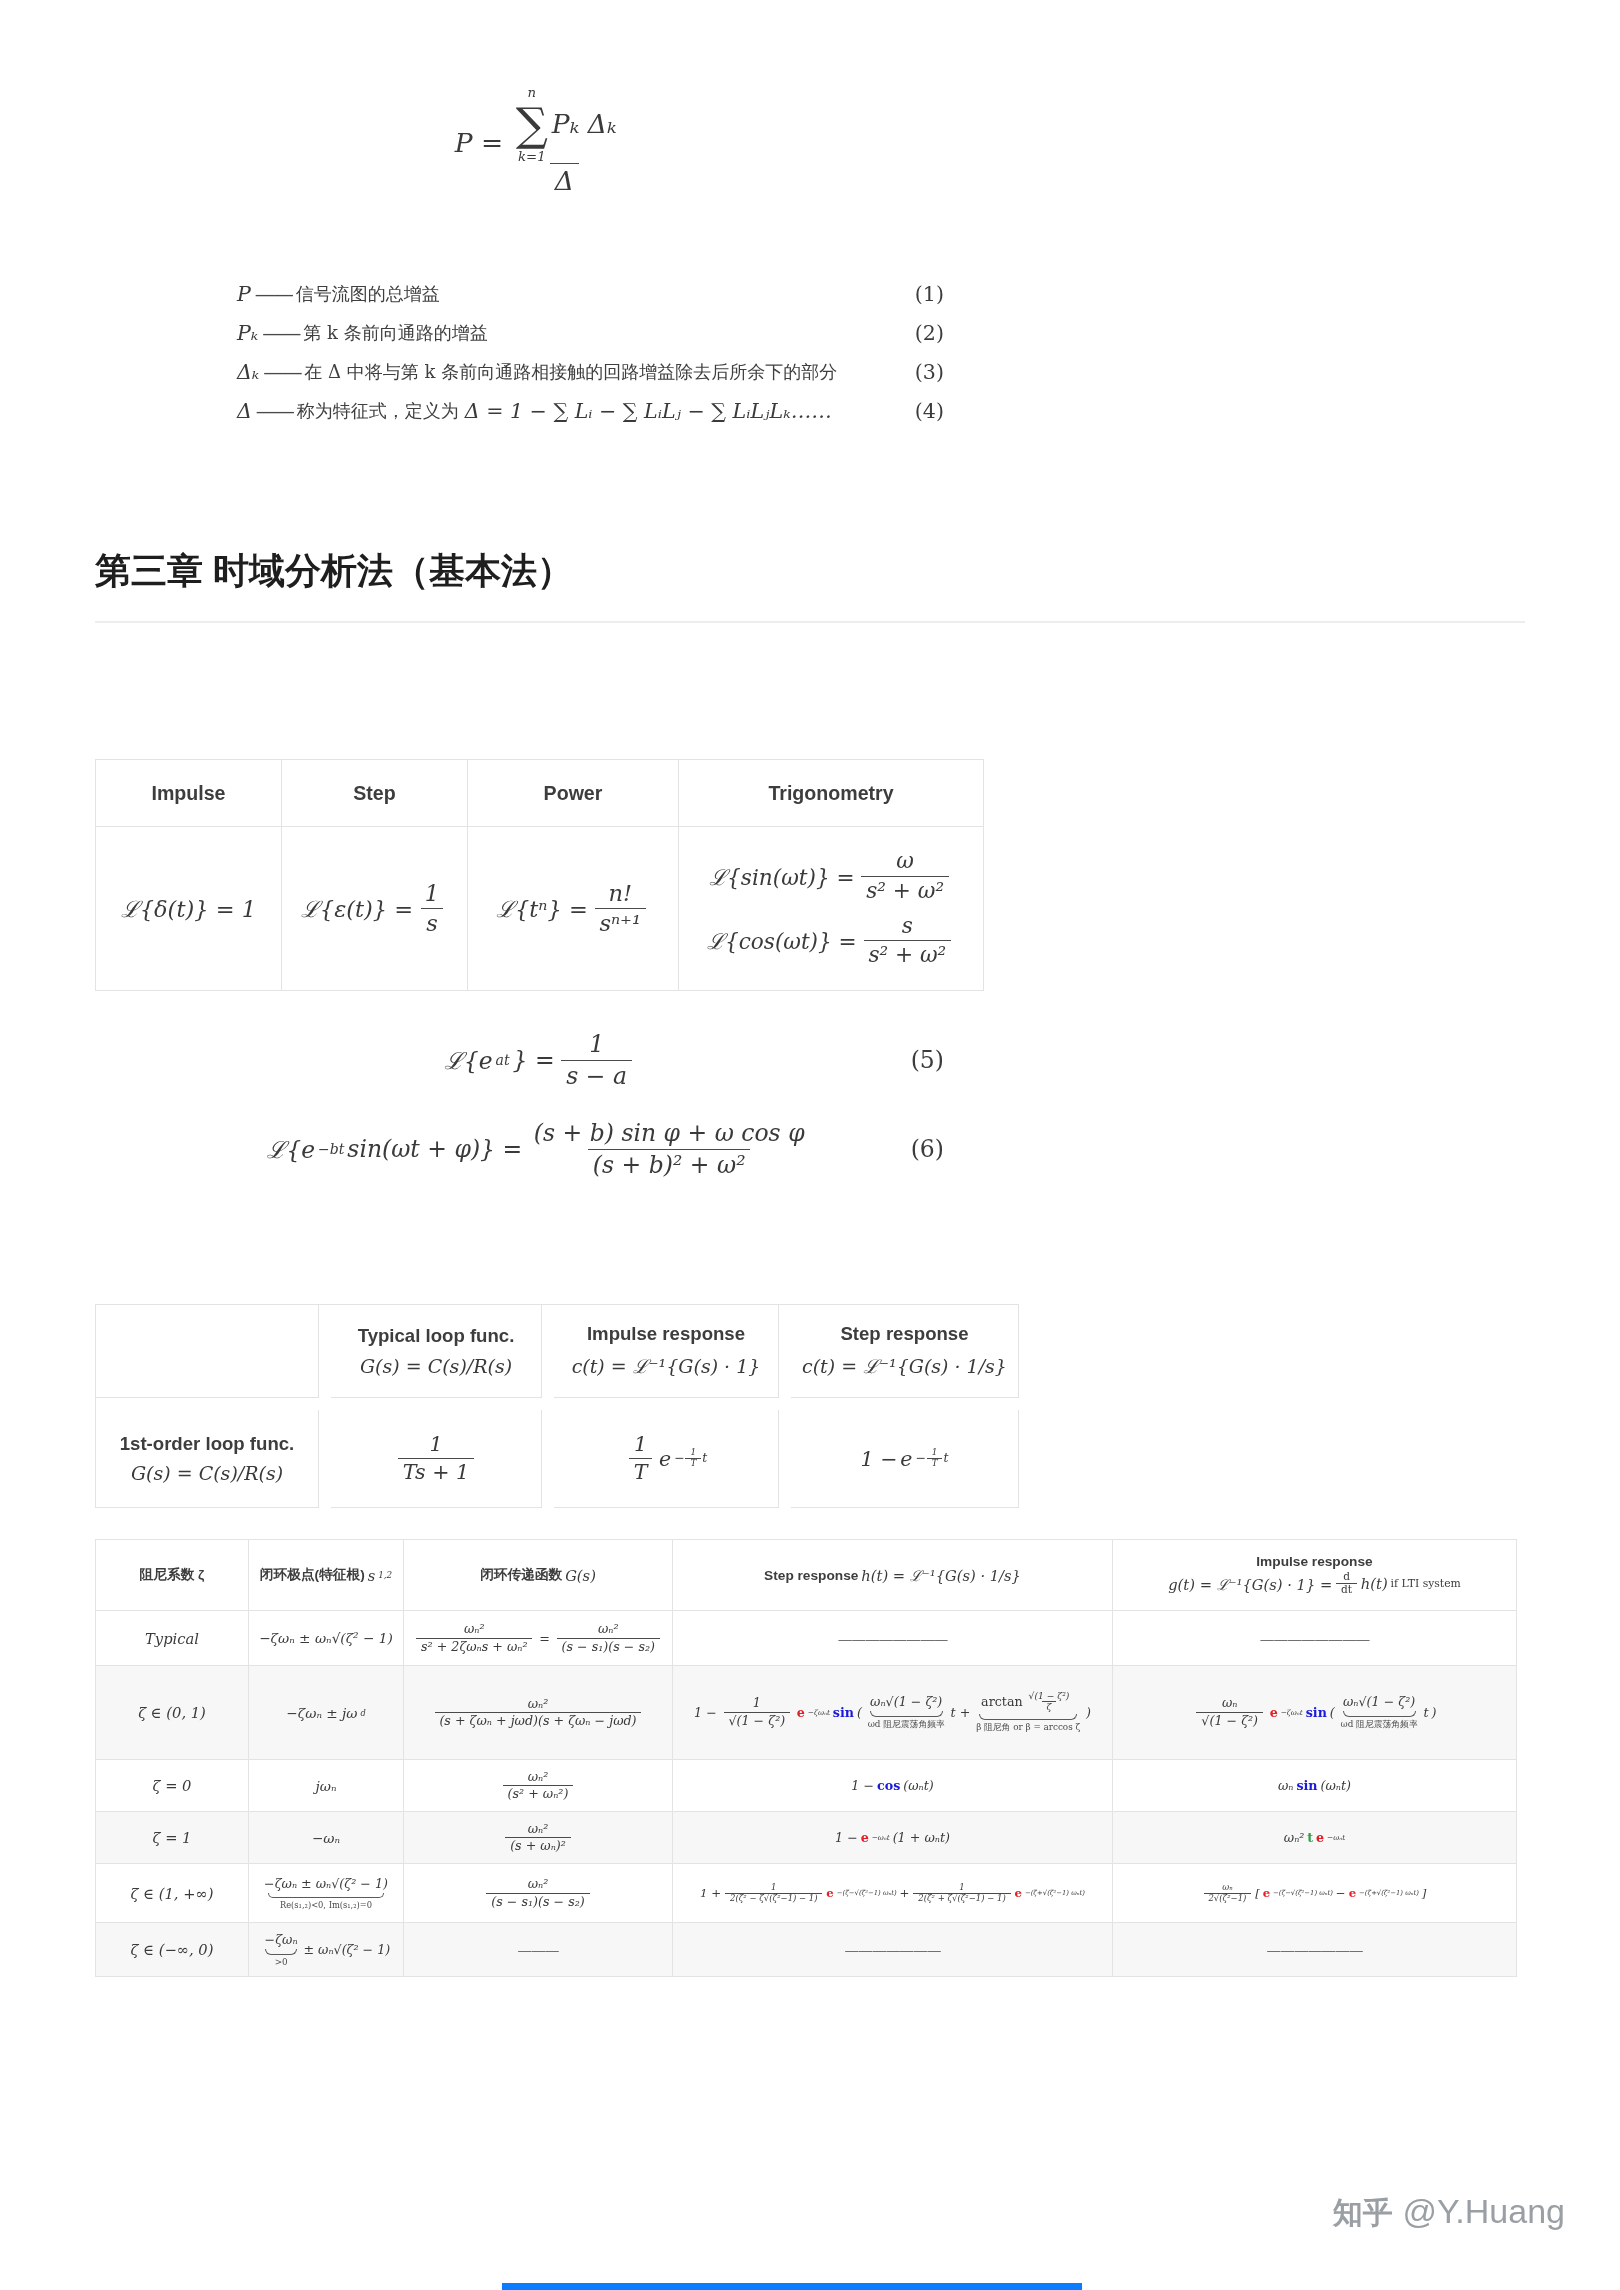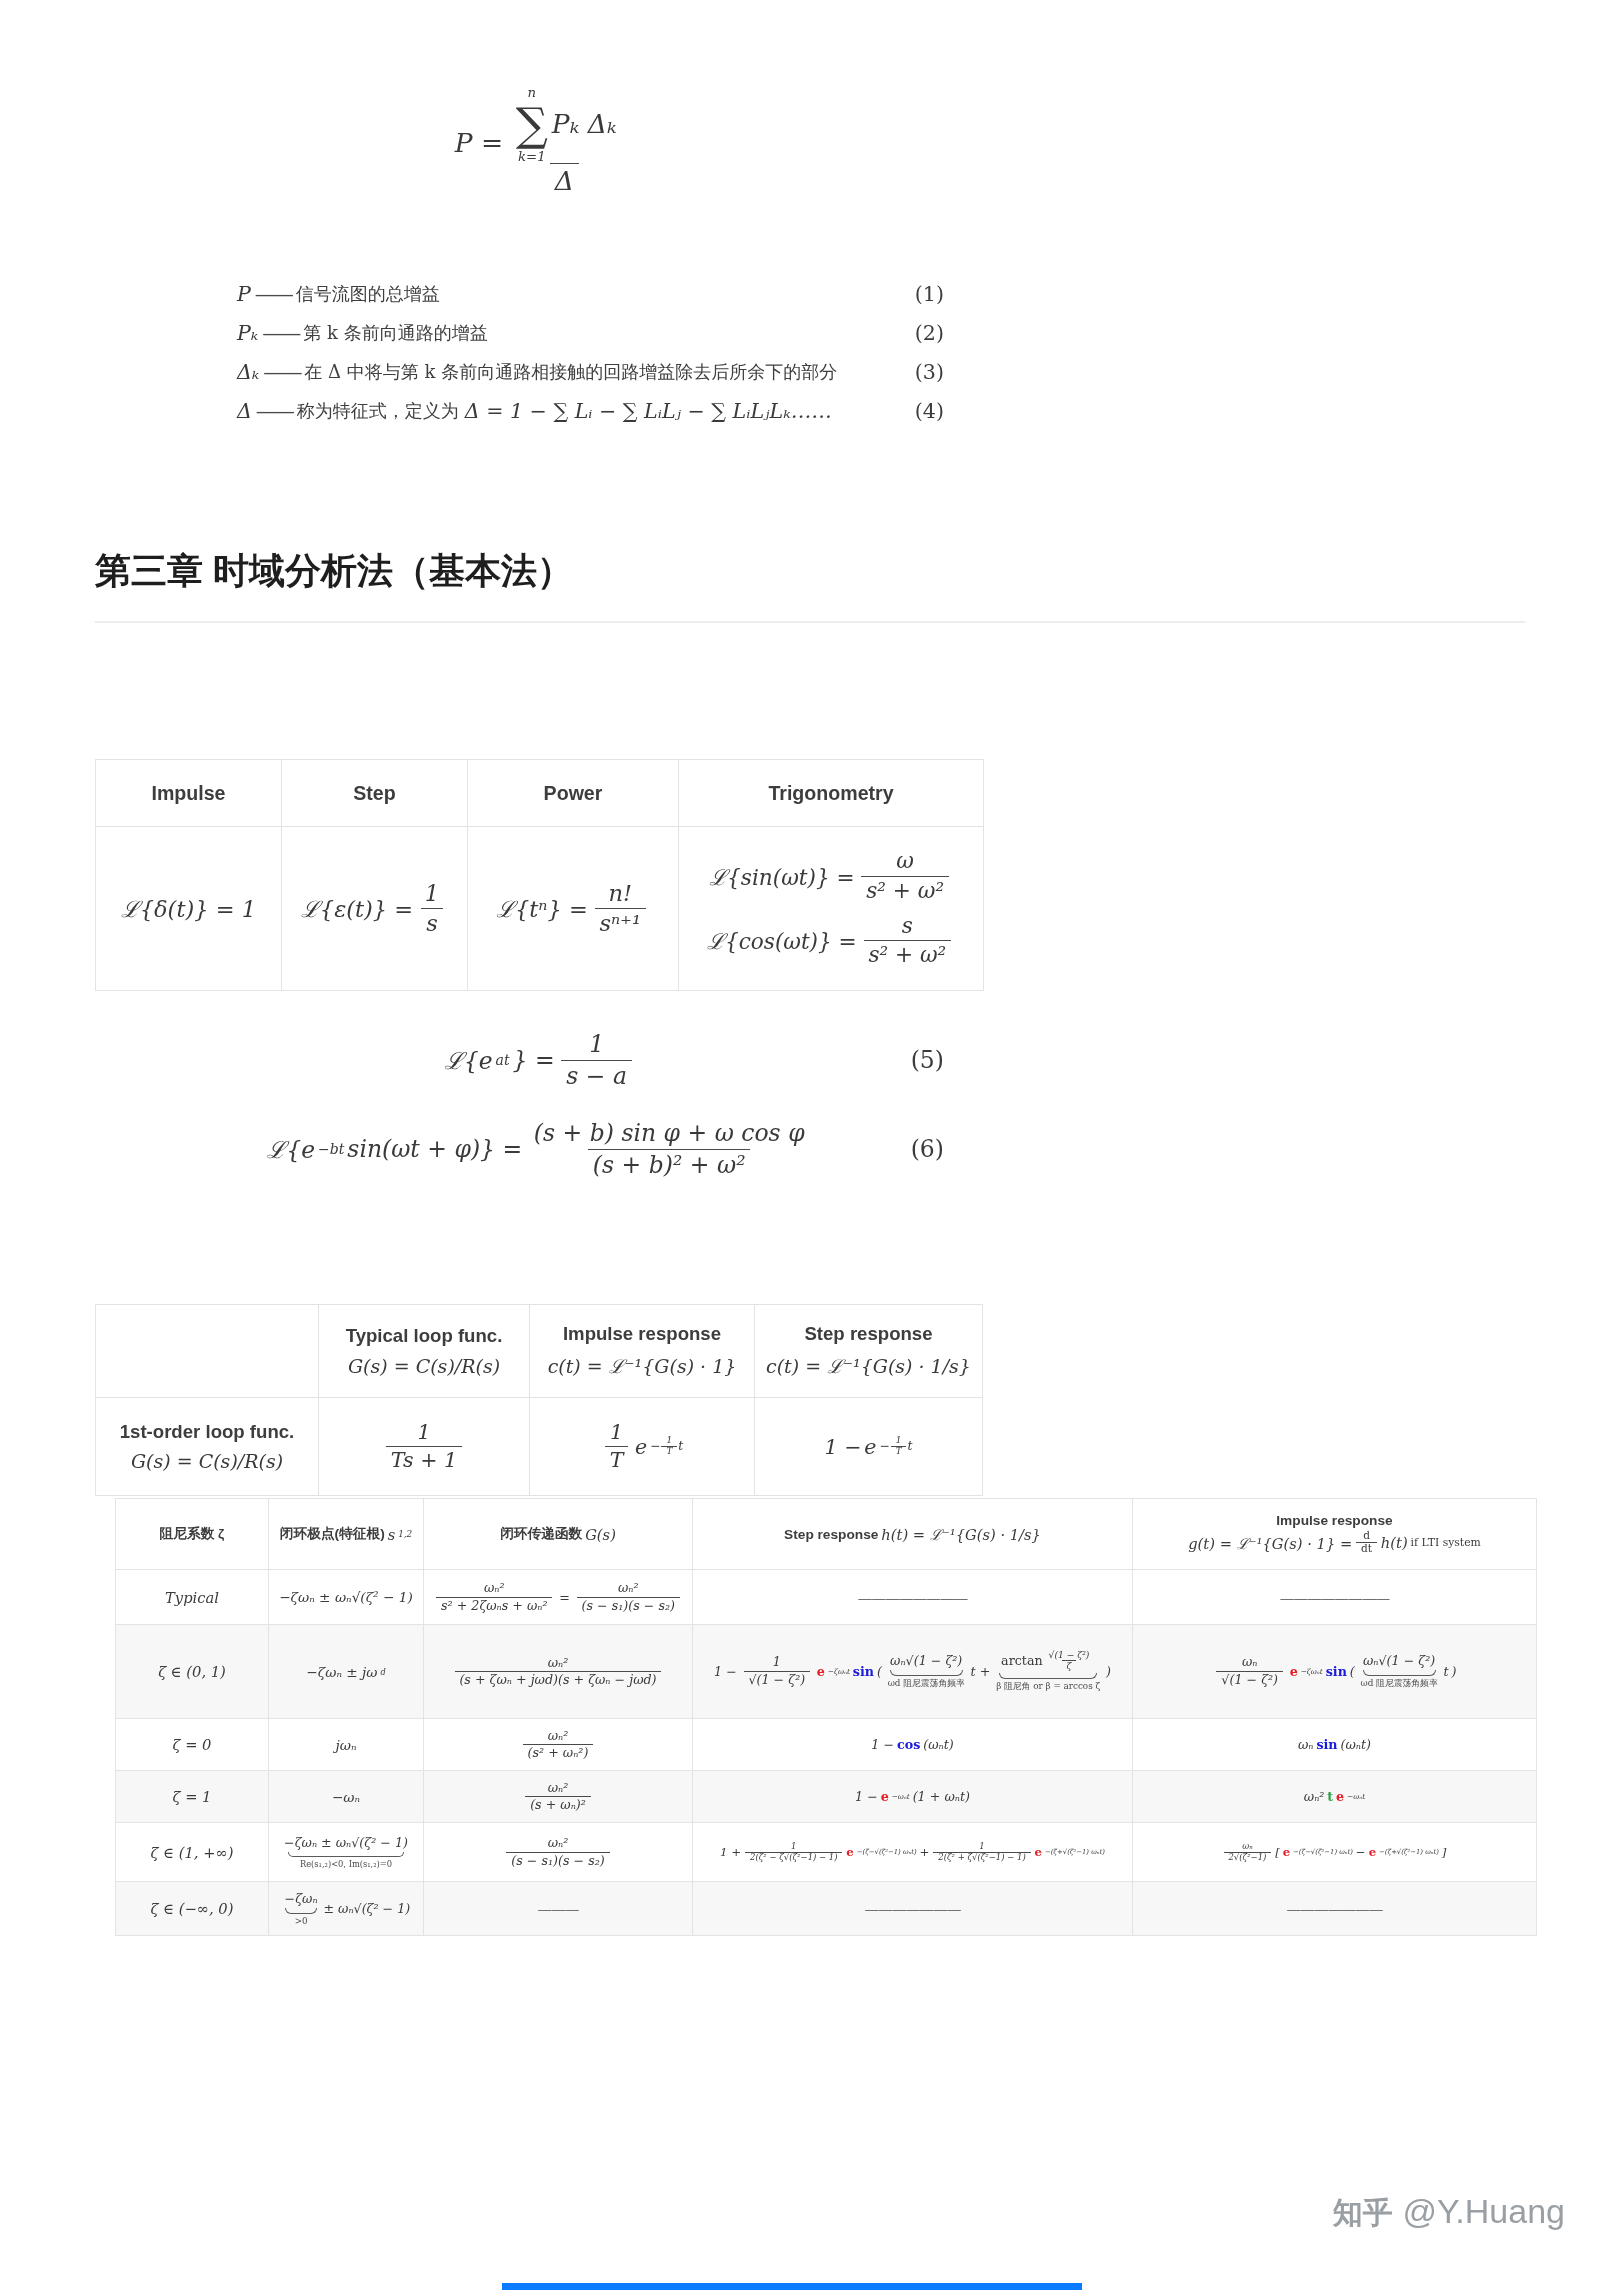--- a/index.html
+++ b/index.html
@@ -56,26 +56,26 @@
   .t1{top:759px;left:95px;grid-template-columns:186px 186px 211px 305px;grid-template-rows:67px 164px;}
   .t1 .hdr{font-size:19.6px;}
   .t1 .m{font-size:22.5px;}
   
   .eqblock{position:absolute;top:1021px;left:95px;width:890px;font-size:23.5px;}
   .eqline{position:relative;display:flex;justify-content:center;align-items:center;}
   .eqline.e5{height:78px;}
   .eqline.e6{height:100px;}
   .eqline .eqnum{position:absolute;right:41px;font-style:normal;color:#3c3c3c;}
   
-  .t2{top:1304px;left:95px;grid-template-columns:223px 211px 225px 228px;grid-template-rows:93px 98px;}
+  .t2{top:1304px;left:95px;grid-template-columns:223px 211px 225px 228px;grid-template-rows:93px 98px;gap:12px;}
   .t2 .hdr{font-size:18.6px;}
   .t2 .m{font-size:19px;}
   
-  .t3{top:1498px;left:95px;grid-template-columns:153px 155px 269px 440px 404px;
-      grid-template-rows:71px 55px 94px 52px 52px 59px 54px;font-size:14.7px;margin-left:20px;}
+  .t3{top:1539px;left:95px;grid-template-columns:153px 155px 269px 440px 404px;
+      grid-template-rows:71px 55px 94px 52px 52px 59px 54px;font-size:14.7px;}
   .t3 .hdr{font-size:13.7px;}
   .t3 .m14{font-size:13.7px;}
   .t3 .m13{font-size:12.7px;}
   .t3 .m12{font-size:11.8px;}
   .t3 .note{font-size:10.8px;font-style:normal;}
   .t3 sup{font-size:0.58em;}
   
   .watermark{position:absolute;top:2192px;right:55px;display:flex;align-items:baseline;gap:9.8px;
              font-family:"Liberation Sans",sans-serif;color:#9a9fa4;}
   .watermark .brand{font-weight:bold;font-size:30px;}

